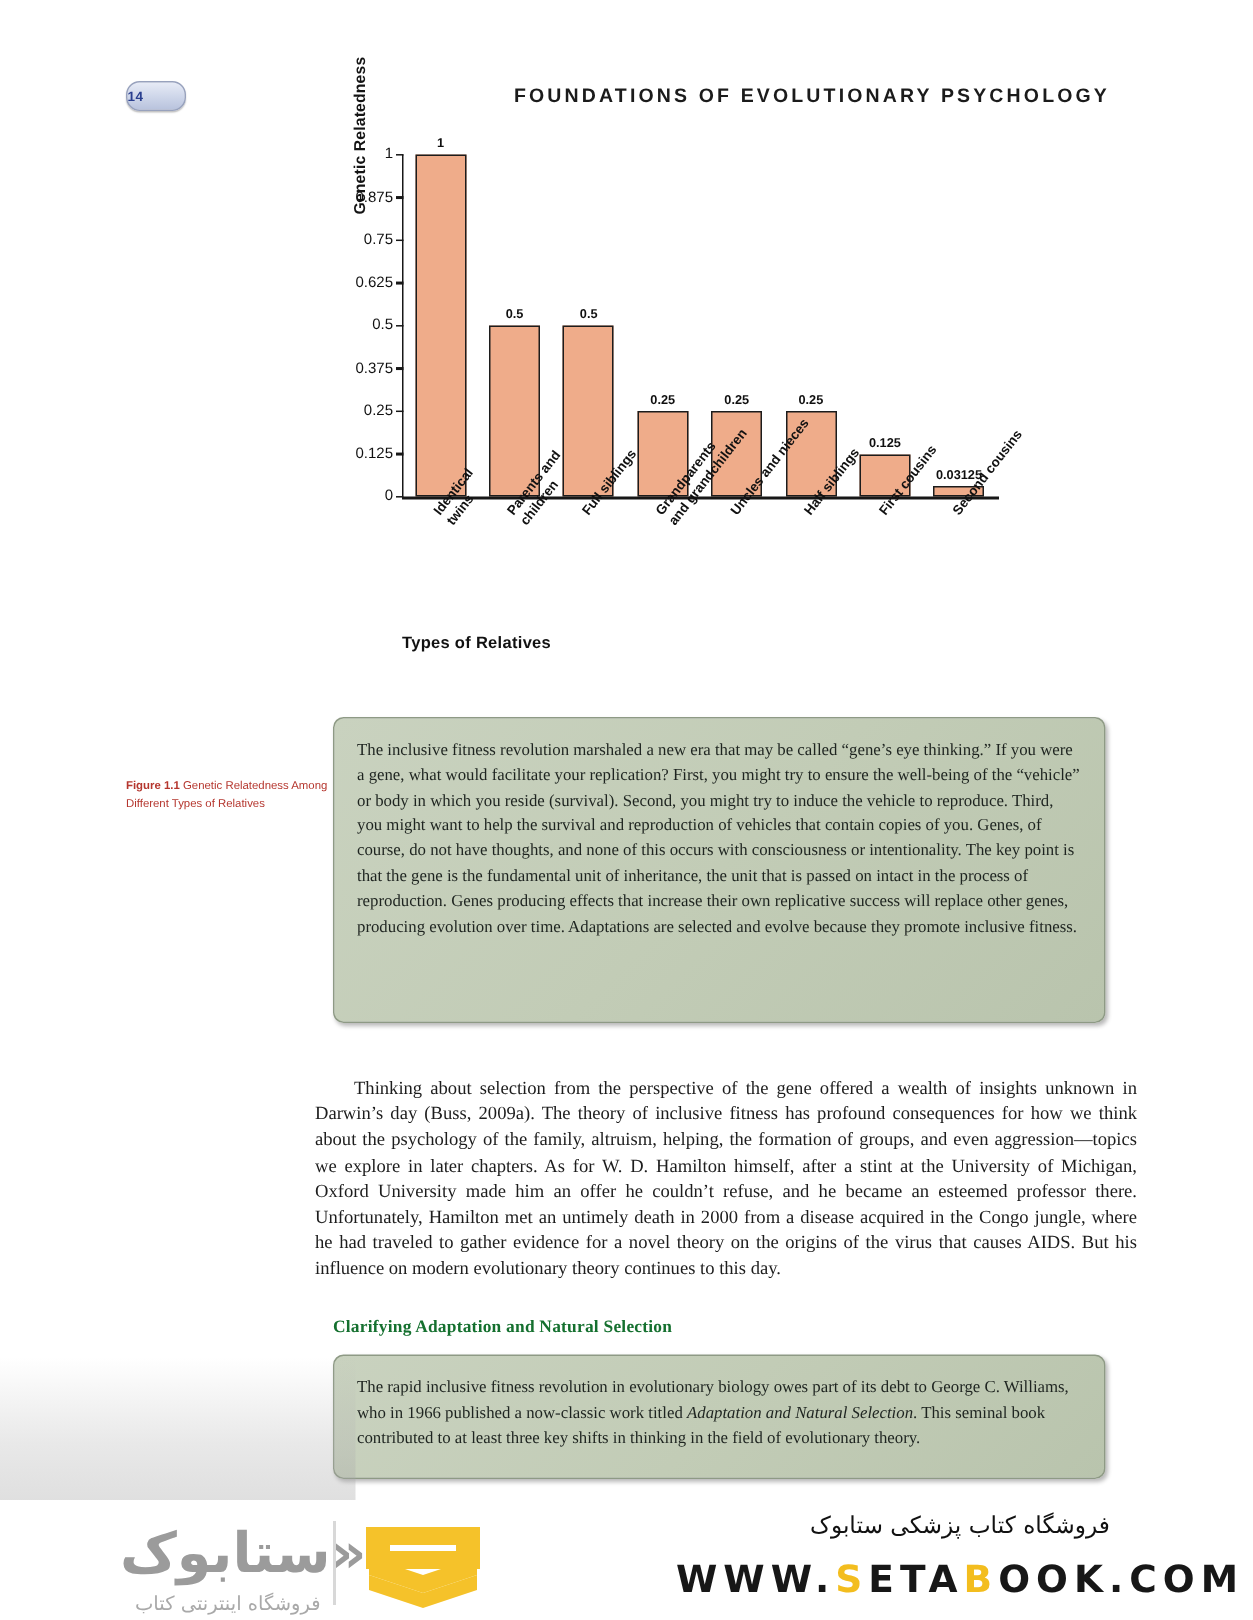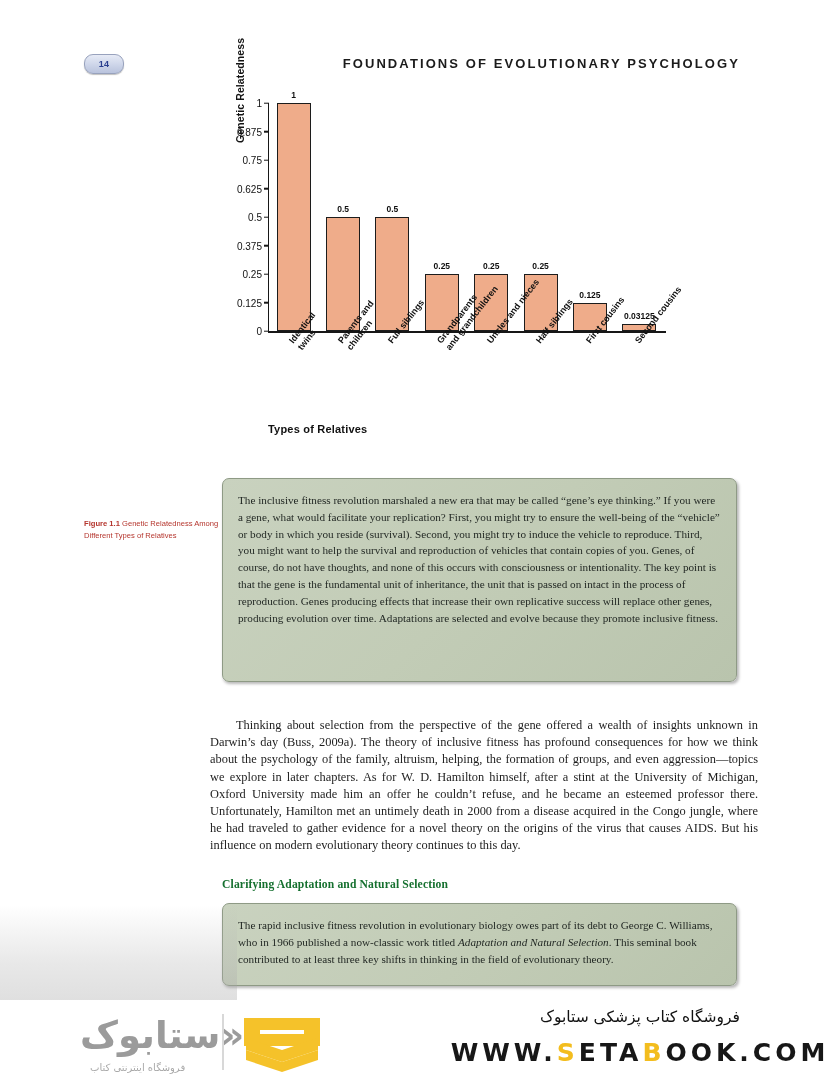--- a/index.html
+++ b/index.html
@@ -39,21 +39,20 @@
     height: 18px;
     border-radius: 9px;
     background: linear-gradient(180deg,#e7ebf6 0%, #cdd5e9 55%, #b9c3dd 100%);
     border: 1px solid #98a2bd;
     box-shadow: 0 1px 1px rgba(0,0,0,.25);
     color: #2a3f8f;
     font-family: "Liberation Sans", sans-serif;
     font-size: 9px;
     font-weight: bold;
     line-height: 18px;
-    text-align: center;
     letter-spacing: .3px;
   }
   .head-title {
     position: absolute;
     right: 95px;
     top: 3px;
     font-family: "Liberation Sans", sans-serif;
     font-size: 13px;
     font-weight: bold;
     letter-spacing: 2.1px;
@@ -298,21 +297,21 @@
     letter-spacing: -1px;
     color: #9b9b9b;
     direction: rtl;
     white-space: nowrap;
   }
   .brand-sub {
     position: absolute;
     left: 18px;
     top: 52px;
     font-family: "DejaVu Sans", sans-serif;
-    font-size: 10px;
+    font-size: 13px;
     color: #a9a9a9;
     direction: rtl;
     white-space: nowrap;
   }
   .brand-divider {
     position: absolute;
     left: 222px;
     top: 14px;
     width: 2px;
     height: 56px;

